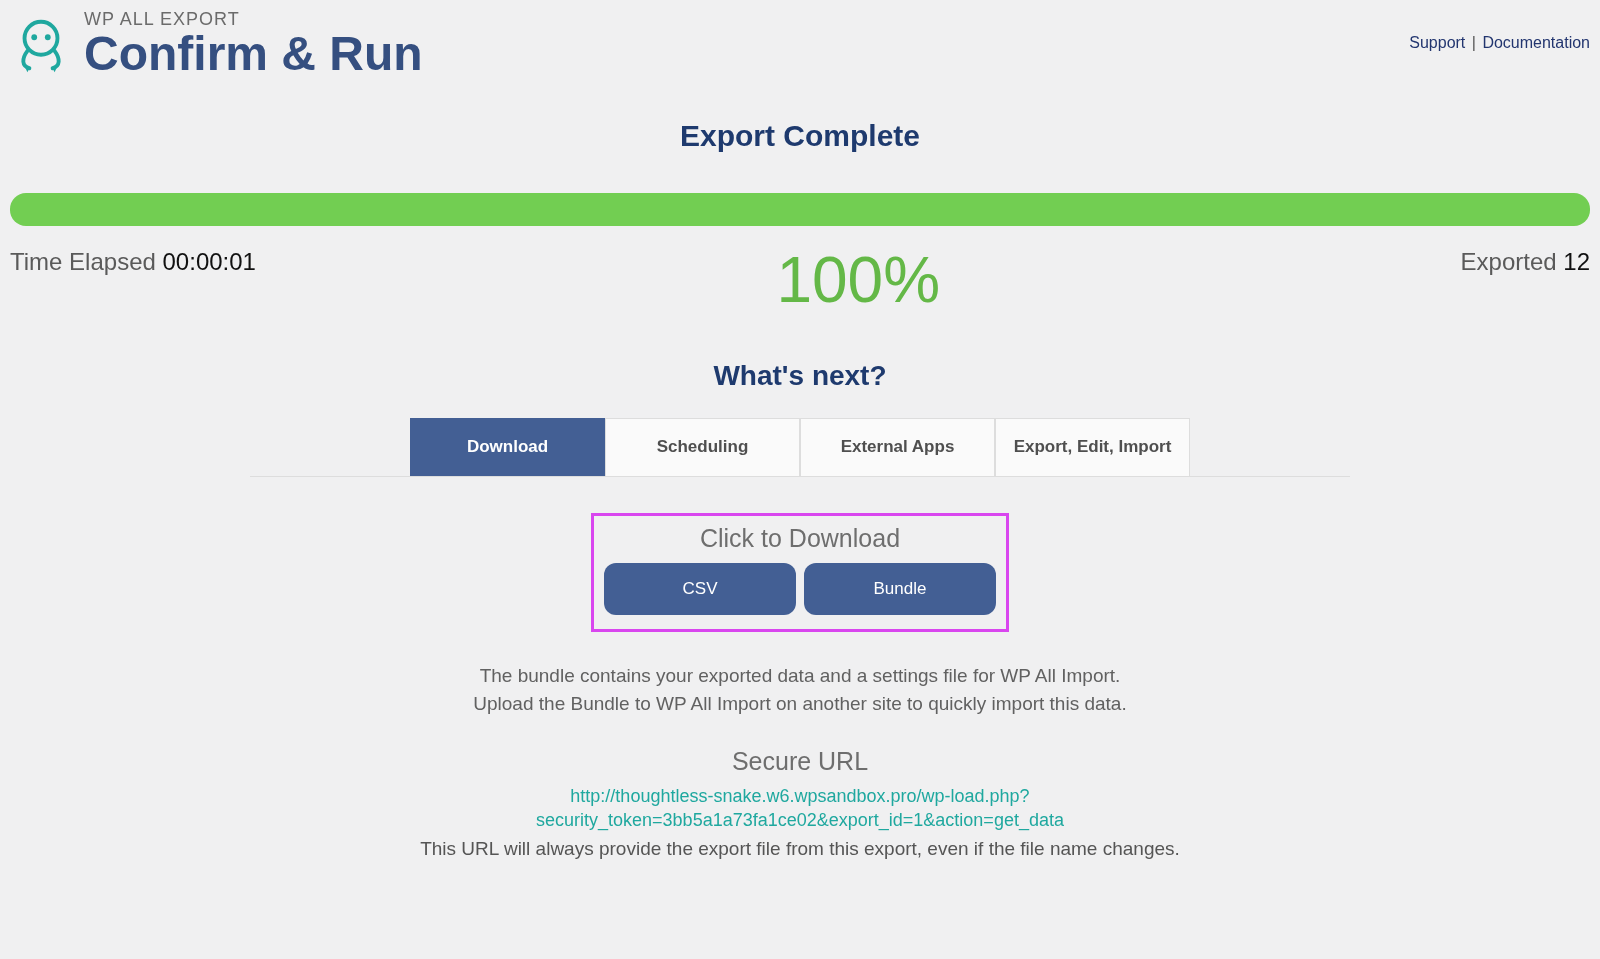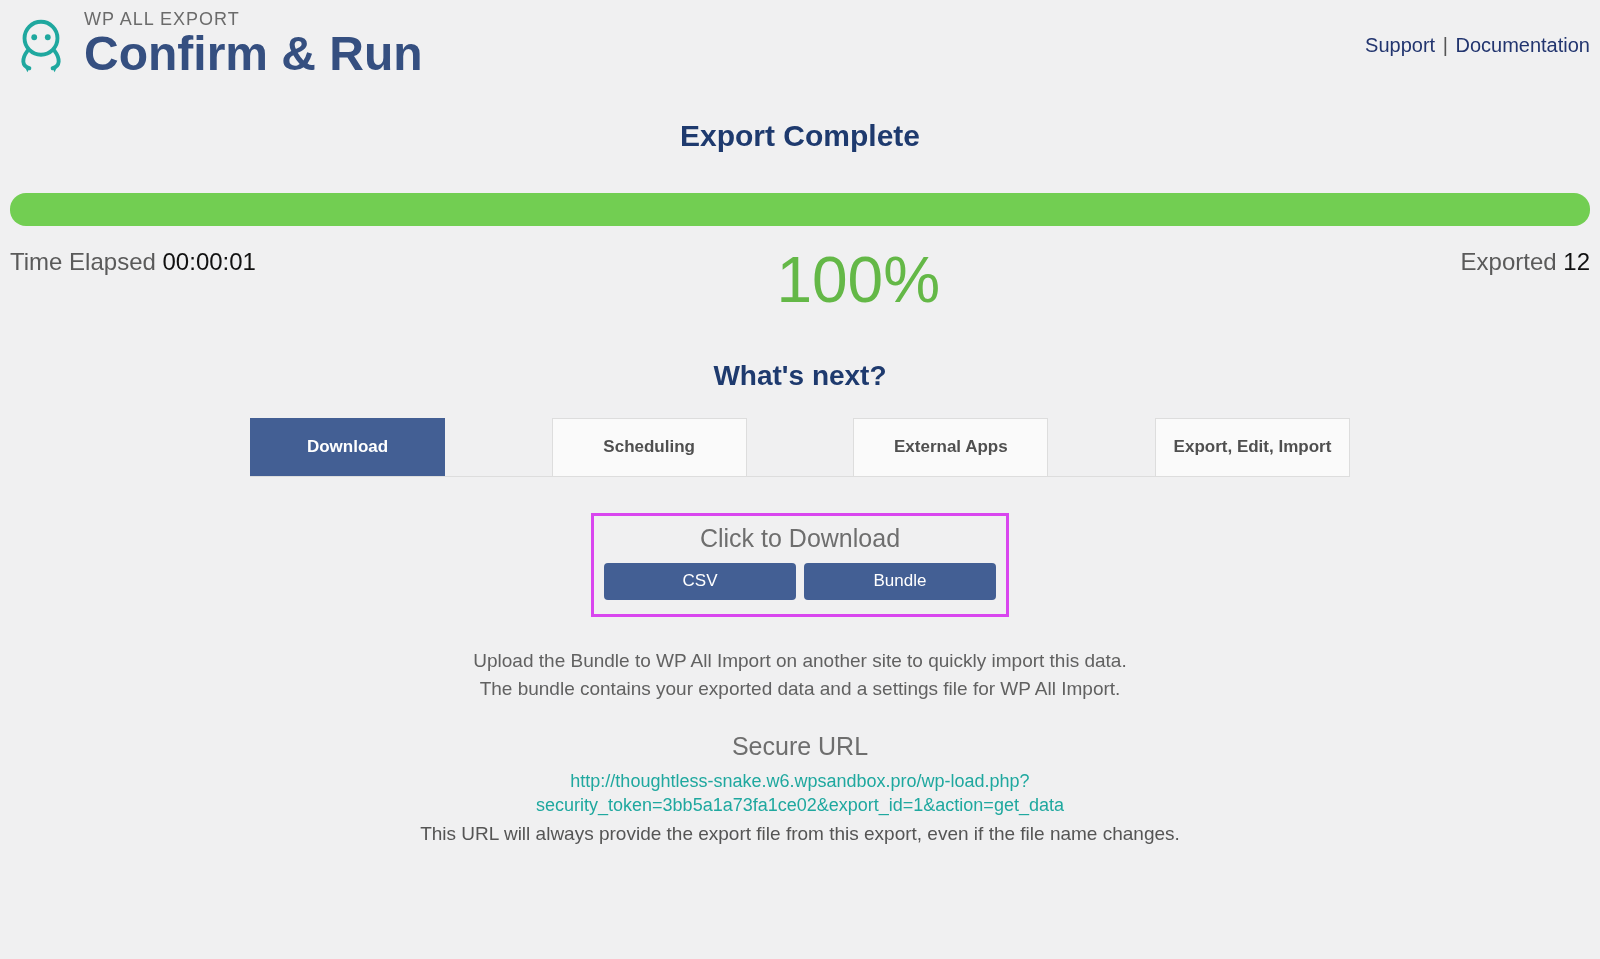--- a/index.html
+++ b/index.html
@@ -39,21 +39,21 @@
       font-weight: 400;
       letter-spacing: 1px;
     }
     .page-title {
       font-size: 48px;
       font-weight: 700;
       color: #354f80;
       margin-top: -2px;
     }
     .header-links {
-      font-size: 20px;
+      font-size: 16px;
       color: #22356f;
       padding-top: 24px;
     }
     .header-links a { color: #22356f; text-decoration: none; }
     .header-links .sep { color: #555; margin: 0 2px; }
 
     .status-heading {
       text-align: center;
       color: #1e3a6e;
       font-size: 30px;
@@ -91,21 +91,21 @@
     .whats-next {
       text-align: center;
       color: #1e3a6e;
       font-size: 28px;
       font-weight: 600;
       margin: 18px 0 26px 0;
     }
 
     .tabs-row {
       display: flex;
-      justify-content: space-between;
+      justify-content: center;
       border-bottom: 1px solid #ddd;
       width: 1100px;
       margin: 0 auto;
     }
     .tab {
       width: 195px;
       height: 58px;
       border: 1px solid #ddd;
       border-bottom: none;
       background: #fafafa;
@@ -136,24 +136,24 @@
       font-weight: 400;
       margin-bottom: 10px;
     }
     .dl-buttons {
       display: flex;
       gap: 8px;
       justify-content: center;
     }
     .dl-button {
       flex: 1;
-      height: 37px;
+      height: 52px;
       background: #435f94;
       color: #fff;
-      border-radius: 4px;
+      border-radius: 12px;
       font-size: 17px;
       display: flex;
       align-items: center;
       justify-content: center;
       cursor: pointer;
       border: none;
     }
 
     .bundle-note {
       text-align: center;
@@ -247,22 +247,22 @@
 
   <div class="download-box">
     <div class="download-box-title">Click to Download</div>
     <div class="dl-buttons">
       <button class="dl-button">CSV</button>
       <button class="dl-button">Bundle</button>
     </div>
   </div>
 
   <div class="bundle-note">
+    <div>The bundle contains your exported data and a settings file for WP All Import.</div>
     <div>Upload the Bundle to WP All Import on another site to quickly import this data.</div>
-    <div>The bundle contains your exported data and a settings file for WP All Import.</div>
   </div>
 
   <div class="secure-heading">Secure URL</div>
   <div class="secure-url">
     <span>http://thoughtless-snake.w6.wpsandbox.pro/wp-load.php?</span><br>
     <span>security_token=3bb5a1a73fa1ce02&amp;export_id=1&amp;action=get_data</span>
   </div>
   <div class="secure-note">This URL will always provide the export file from this export, even if the file name changes.</div>
 
 </div>

